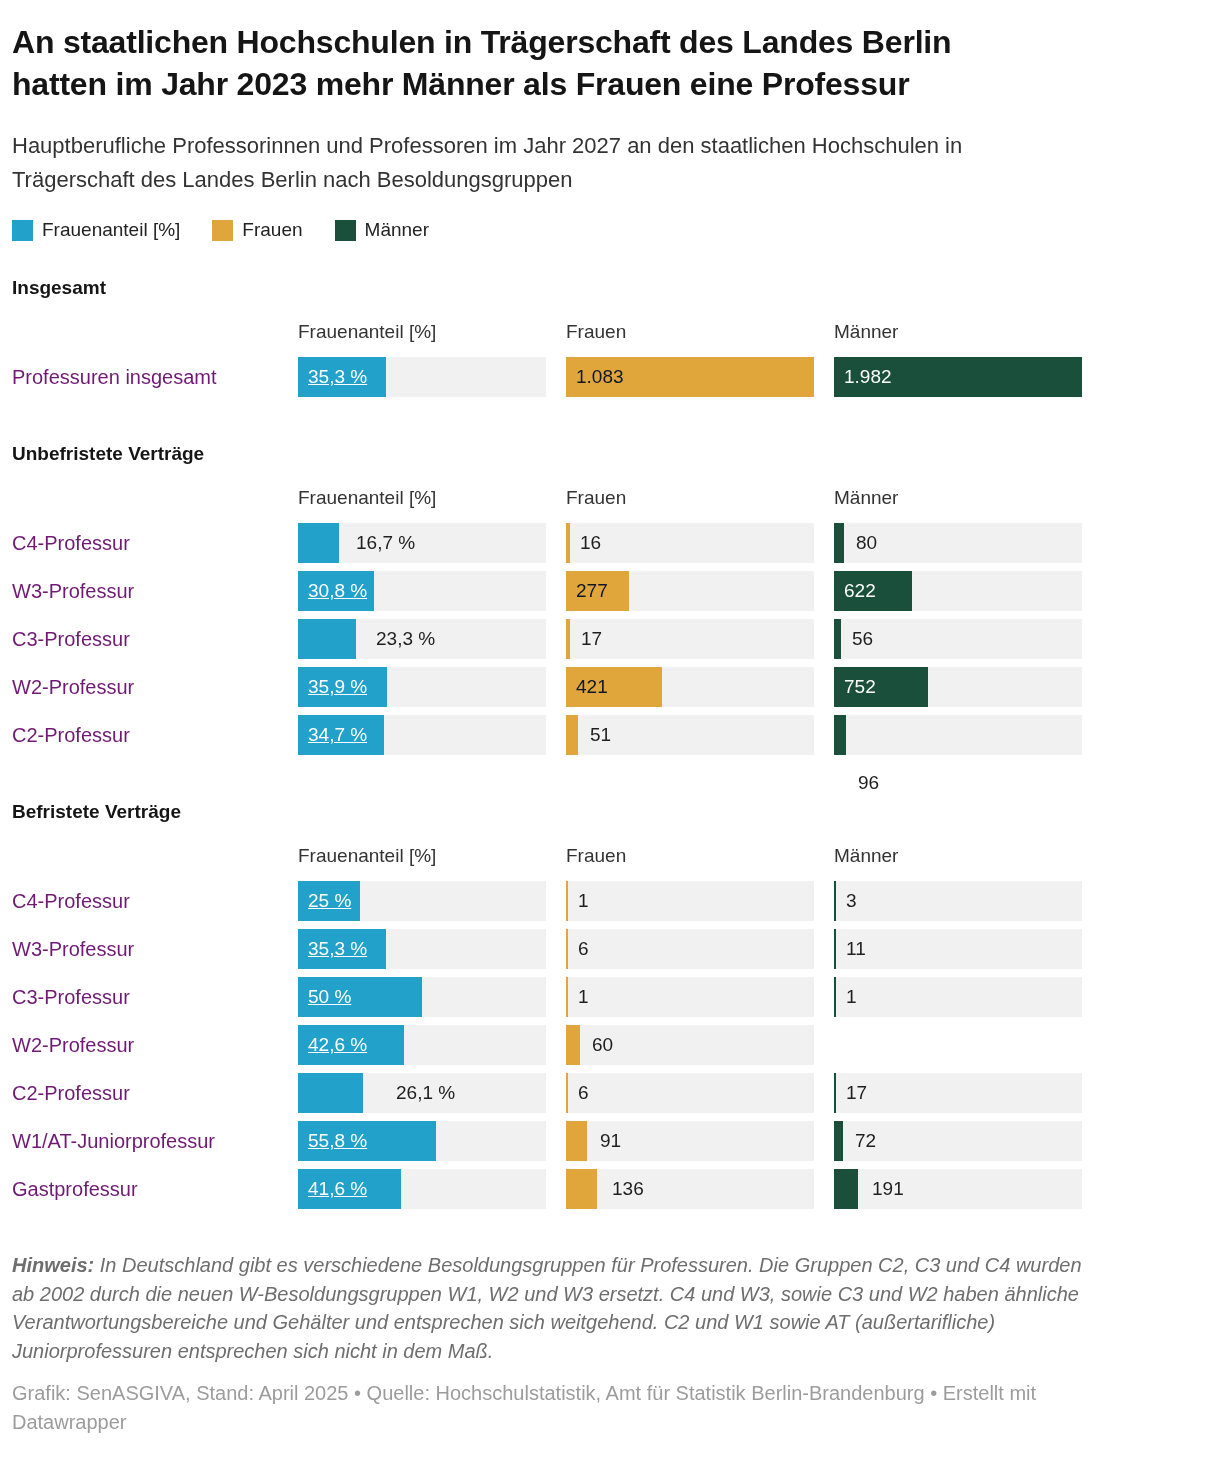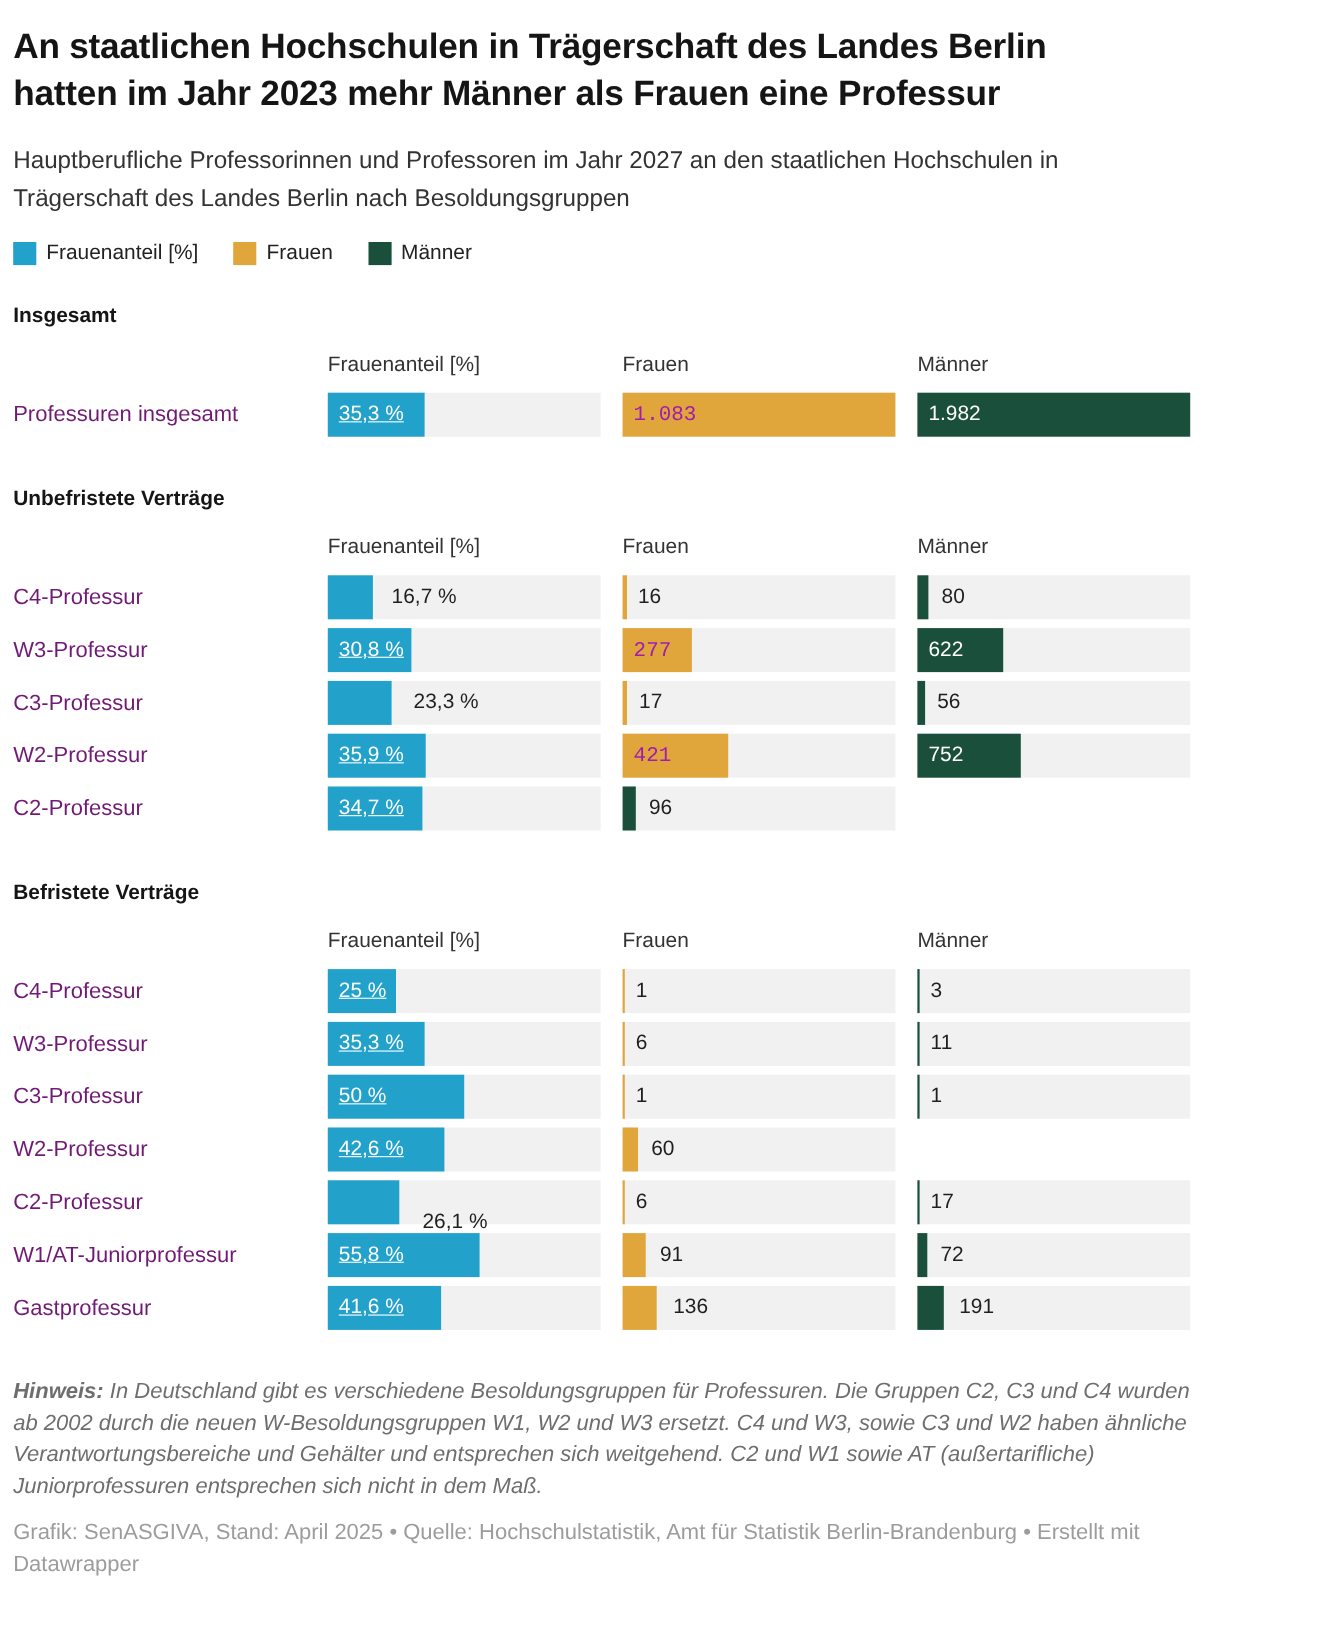--- a/index.html
+++ b/index.html
@@ -27,21 +27,21 @@
 
   .track{position:relative; height:40px; background:var(--track,#f1f1f1); overflow:visible;}
   .bar{position:absolute; left:0; top:0; height:100%; min-width:2px;}
   .bar-pct{background:var(--pct,#22a2cb);}
   .bar-frauen{background:var(--frauen,#e0a63c);}
   .bar-maenner{background:var(--maenner,#1a4f3b);}
 
   .bar-label{position:absolute; left:10px; top:50%; transform:translateY(-50%);
              font-size:19px; white-space:nowrap; color:#1a1a1a;}
   .col-pct .bar-label.inside{color:#ffffff;text-decoration:underline;}
-  .col-frauen .bar-label.inside{color:#a21caf;font-family:Liberation Mono, monospace;}
+  .col-frauen .bar-label.inside{color:#0f172a;}
   .col-maenner .bar-label.inside{color:#ffffff;}
   .bar-label.outside{color:#1f1f1f;}
 
   .note{font-style:italic; color:#6e6e6e; font-size:20px; line-height:1.42; margin:0 0 14px; max-width:1180px;}
   .note-label{font-weight:bold; font-style:italic;}
   .credit{color:#9c9c9c; font-size:20px; line-height:1.45; margin:0; max-width:1140px;}
 </style>
 </head>
 <body>
 
@@ -162,23 +162,27 @@
         <span class="bar-label inside">752</span>
       </div>
     </div>
 
     <div class="row">
       <div class="rlabel">C2-Professur</div>
       <div class="track col-pct">
         <div class="bar bar-pct" style="width: 34.7%;"></div>
         <span class="bar-label inside">34,7 %</span>
       </div>
+      <div class="track col-frauen">
+        <div class="bar bar-frauen" style="width: 4.70914%;"></div>
+        <span class="bar-label outside" style="left: 24px;">51</span>
+      </div>
       <div class="track col-maenner">
         <div class="bar bar-maenner" style="width: 4.84359%;"></div>
-        <span class="bar-label outside" style="left: 24px;">96</span>
+        <span class="bar-label outside" style="left: 24px; margin-top: 48px;">96</span>
       </div>
     </div>
   </div>
 
   <div class="section">
     <h2 class="section-heading">Befristete Verträge</h2>
     <div class="row header-row">
       <div class="rlabel"></div>
       <div class="col-head">Frauenanteil [%]</div>
       <div class="col-head">Frauen</div>
@@ -242,21 +246,21 @@
       <div class="track col-frauen">
         <div class="bar bar-frauen" style="width: 5.54017%;"></div>
         <span class="bar-label outside" style="left: 26px;">60</span>
       </div>
     </div>
 
     <div class="row">
       <div class="rlabel">C2-Professur</div>
       <div class="track col-pct">
         <div class="bar bar-pct" style="width: 26.1%;"></div>
-        <span class="bar-label outside" style="left: 86px; margin-top: 18px;">26,1 %</span>
+        <span class="bar-label outside" style="left: 98px;">26,1 %</span>
       </div>
       <div class="track col-frauen">
         <div class="bar bar-frauen" style="width: 0.554017%;"></div>
         <span class="bar-label outside" style="left: 12px;">6</span>
       </div>
       <div class="track col-maenner">
         <div class="bar bar-maenner" style="width: 0.857719%;"></div>
         <span class="bar-label outside" style="left: 12px;">17</span>
       </div>
     </div>

